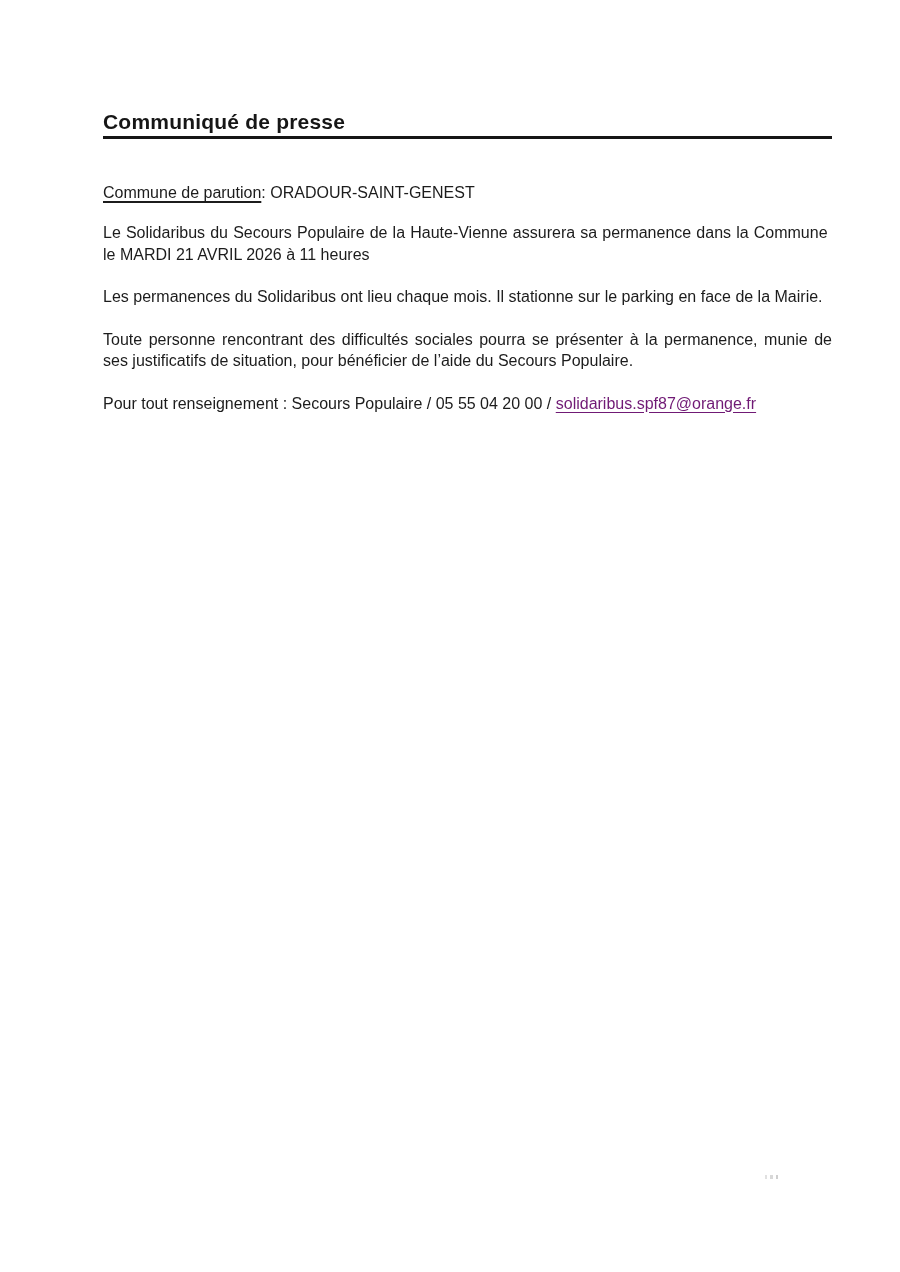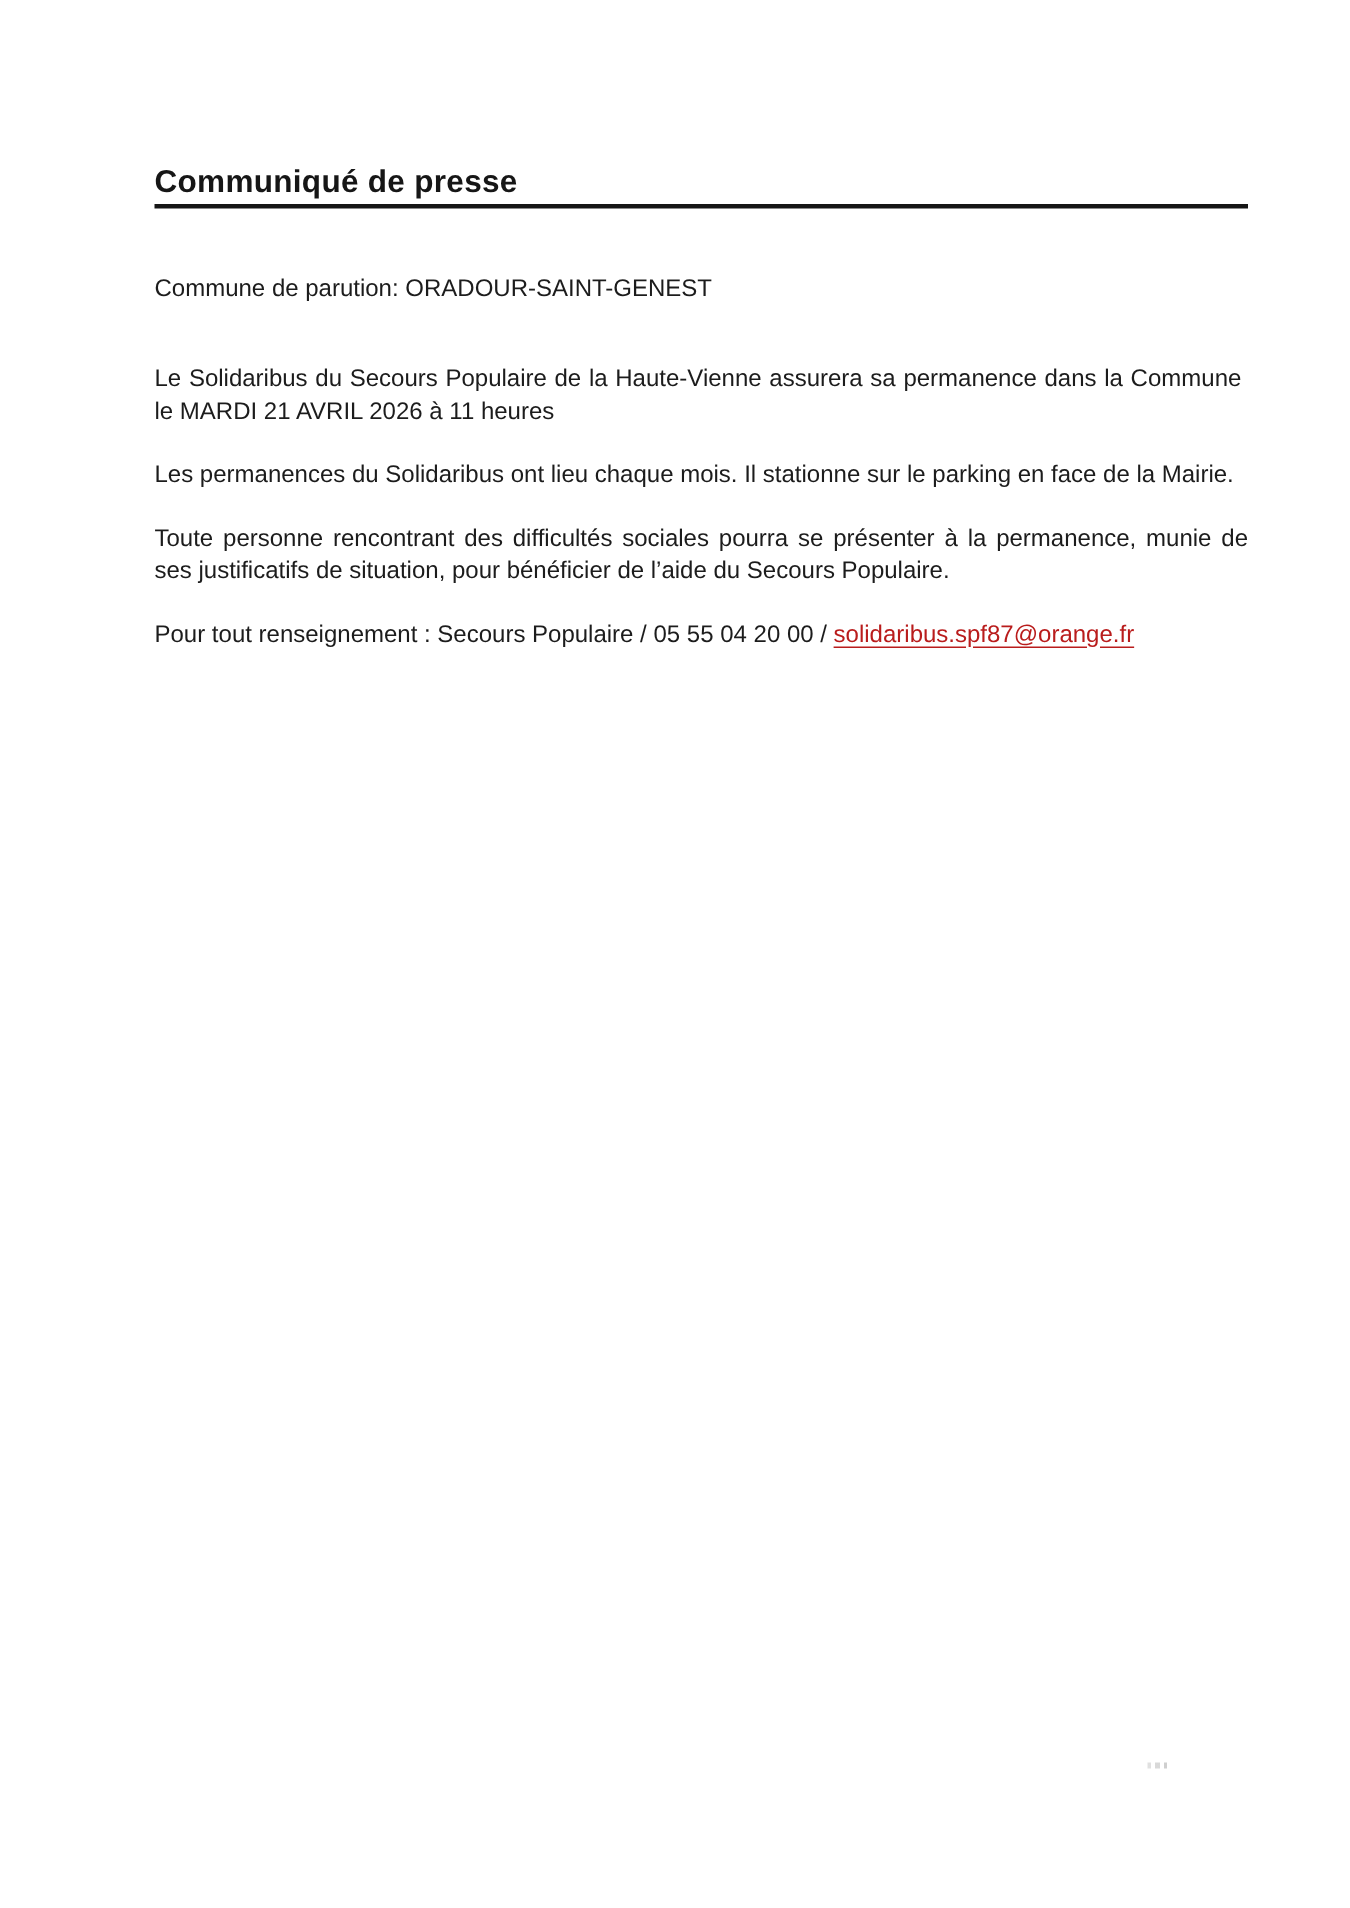--- a/index.html
+++ b/index.html
@@ -26,44 +26,45 @@
     color: #161616;
     padding-bottom: 3px;
     border-bottom: 3px solid #161616;
   }
   .commune-line {
     margin: 43px 0 0 0;
     font-size: 16px;
     line-height: 22px;
   }
   .commune-line .u {
+    text-decoration: underline;
     text-underline-offset: 3px;
     text-decoration-thickness: 1.5px;
   }
   .section-heading {
     margin: 43px 0 0 0;
     font-size: 16.5px;
     font-weight: bold;
     line-height: 22px;
     text-decoration: underline;
     text-underline-offset: 4px;
     text-decoration-thickness: 2px;
     color: #161616;
   }
   .para {
     margin: 21px 0 0 0;
     font-size: 16px;
     line-height: 21.5px;
     text-align: justify;
   }
   .para.first-after-heading {
-    margin-top: 38px;
+    margin-top: 18px;
   }
   .email-link {
-    color: #b91c1c;
+    color: #701a75;
     text-decoration: underline;
     text-underline-offset: 3px;
   }
   .scan-artifact {
     position: absolute;
     left: 765px;
     top: 1175px;
     width: 16px;
     height: 4px;
     opacity: 0.8;

